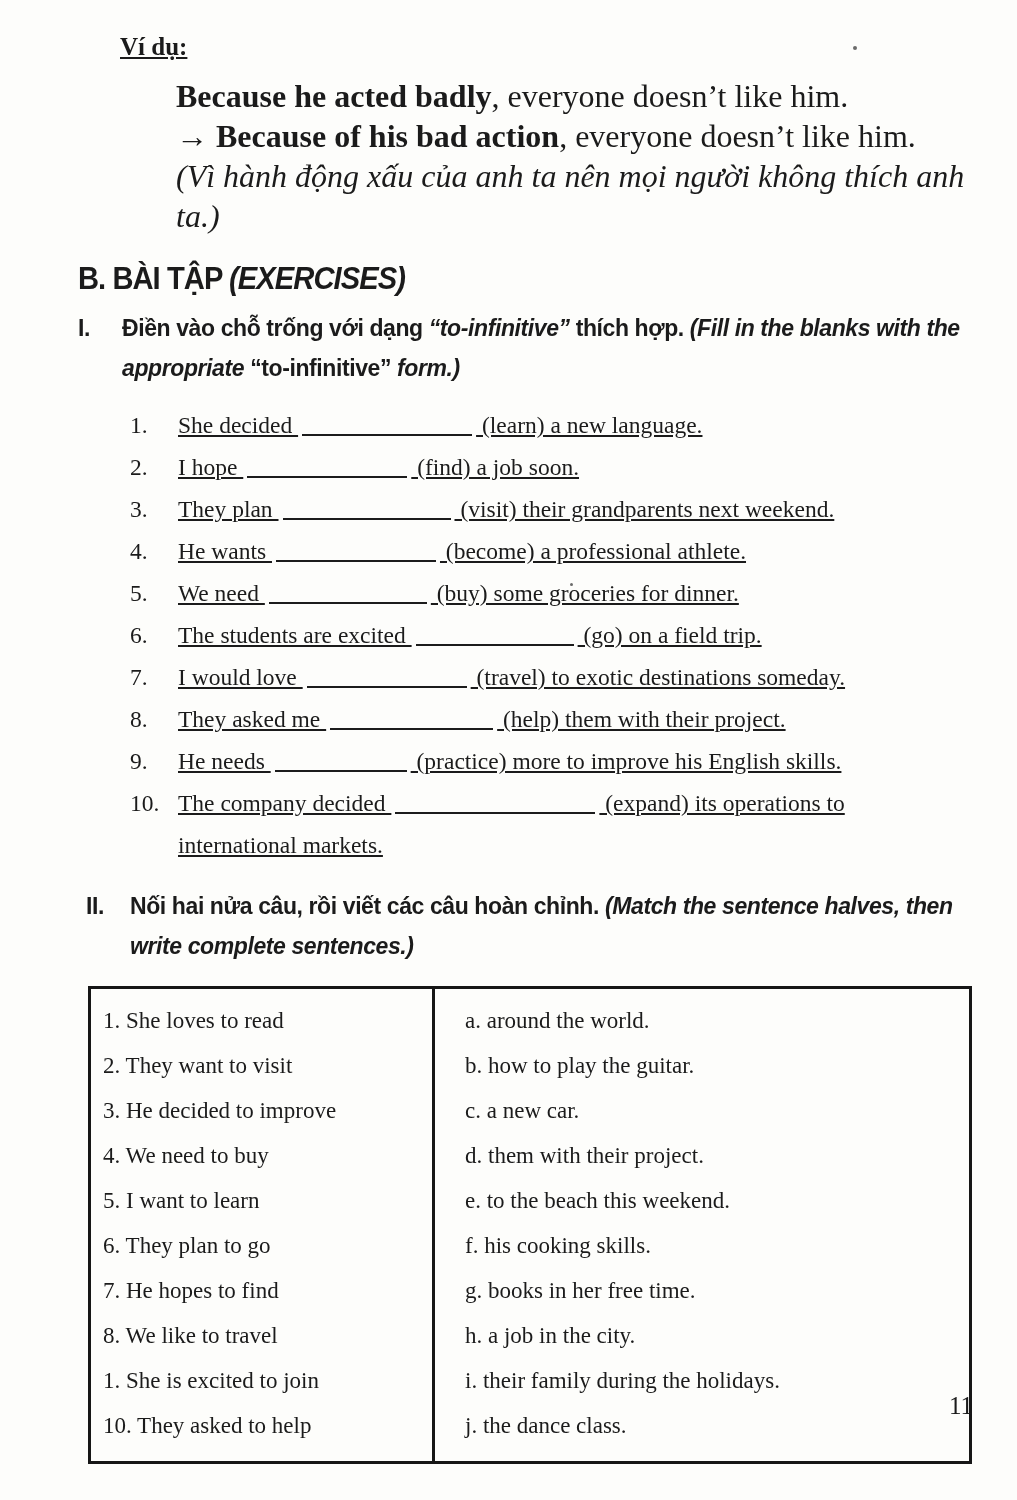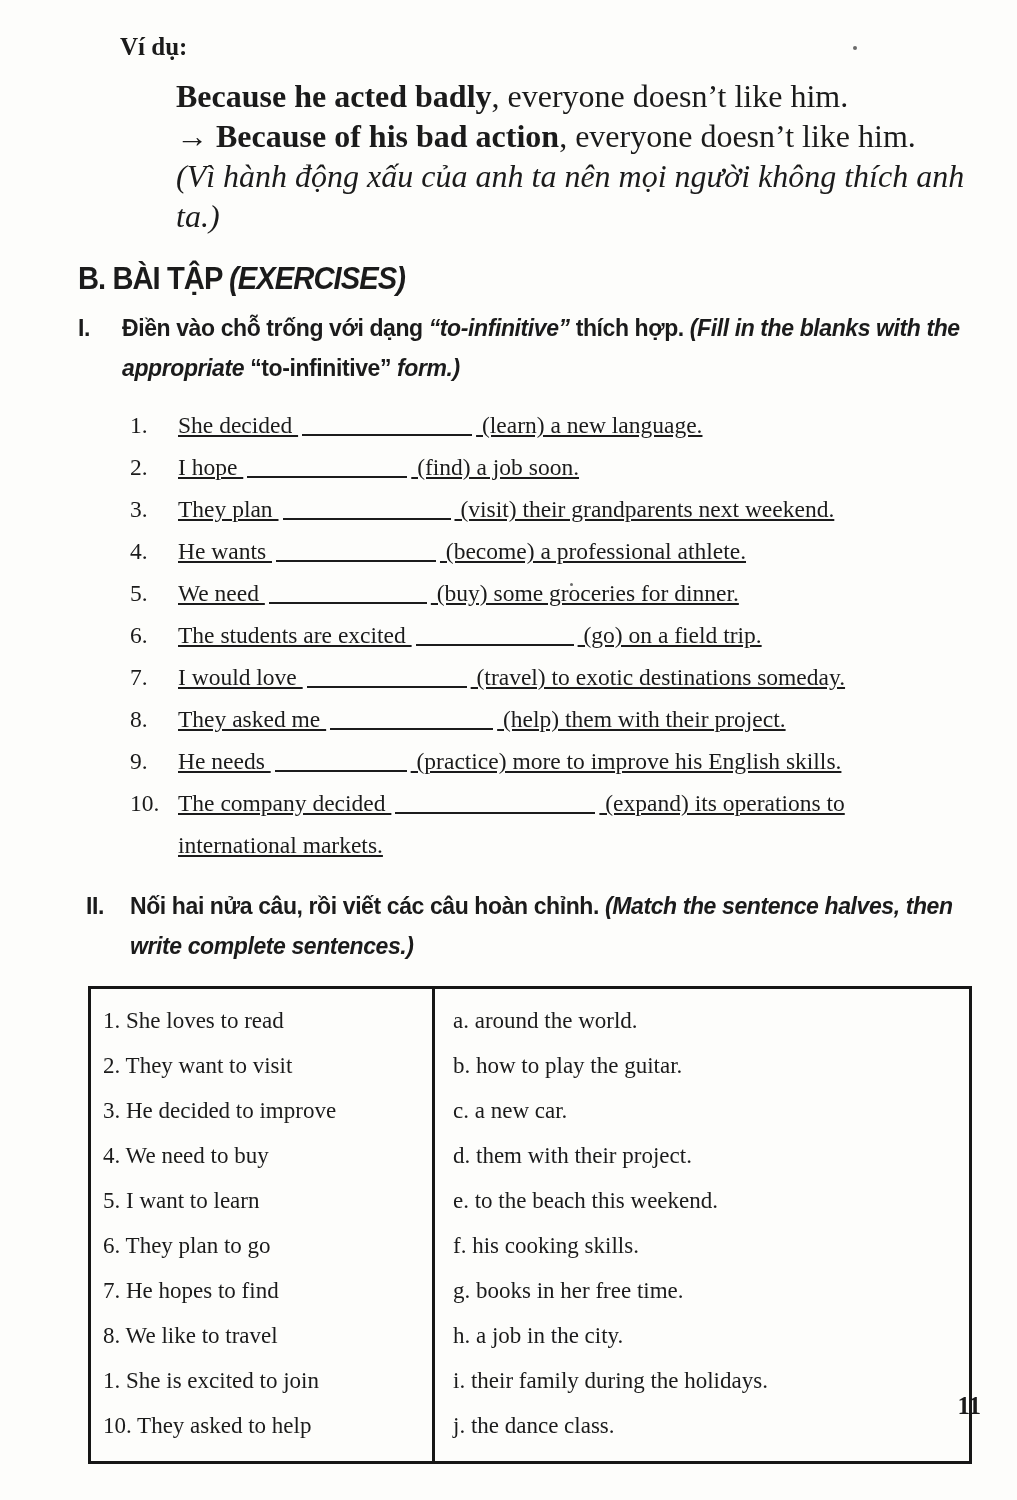--- a/index.html
+++ b/index.html
@@ -13,20 +13,21 @@
     color: #1b1b1b;
     font-family: "Liberation Serif", "DejaVu Serif", serif;
   }
 
   
   .vidu {
     margin: 30px 0 0 120px;
     font-size: 25px;
     font-weight: bold;
     line-height: 34px;
+    text-decoration: underline;
   }
   .example {
     margin: 12px 0 0 176px;
     font-size: 32px;
     line-height: 40px;
     width: 800px;
   }
   .example .b { font-weight: bold; }
   .example .it { font-style: italic; }
 
@@ -85,30 +86,30 @@
     background: #fdfdfb;
   }
   .mcol {
     padding: 9px 8px 13px 12px;
     font-size: 23px;
   }
   .mcol-left {
     width: 344px;
     border-right: 3px solid #161616;
   }
-  .mcol-right { flex: 1; padding-left: 18px; }
+  .mcol-right { flex: 1; padding-left: 30px; }
   .tline { line-height: 45px; }
 
   
   .pagenum {
     position: absolute;
-    right: 36px;
+    right: 44px;
     top: 1392px;
     font-size: 25px;
-    font-weight: bold;
+    font-weight: normal;
   }
   .speck {
     position: absolute;
     background: #3a3a3a;
     border-radius: 50%;
     width: 4px; height: 4px;
     opacity: .75;
   }
   .speck1 { left: 853px; top: 46px; }
   .speck2 { left: 570px; top: 583px; width: 3px; height: 3px; }

